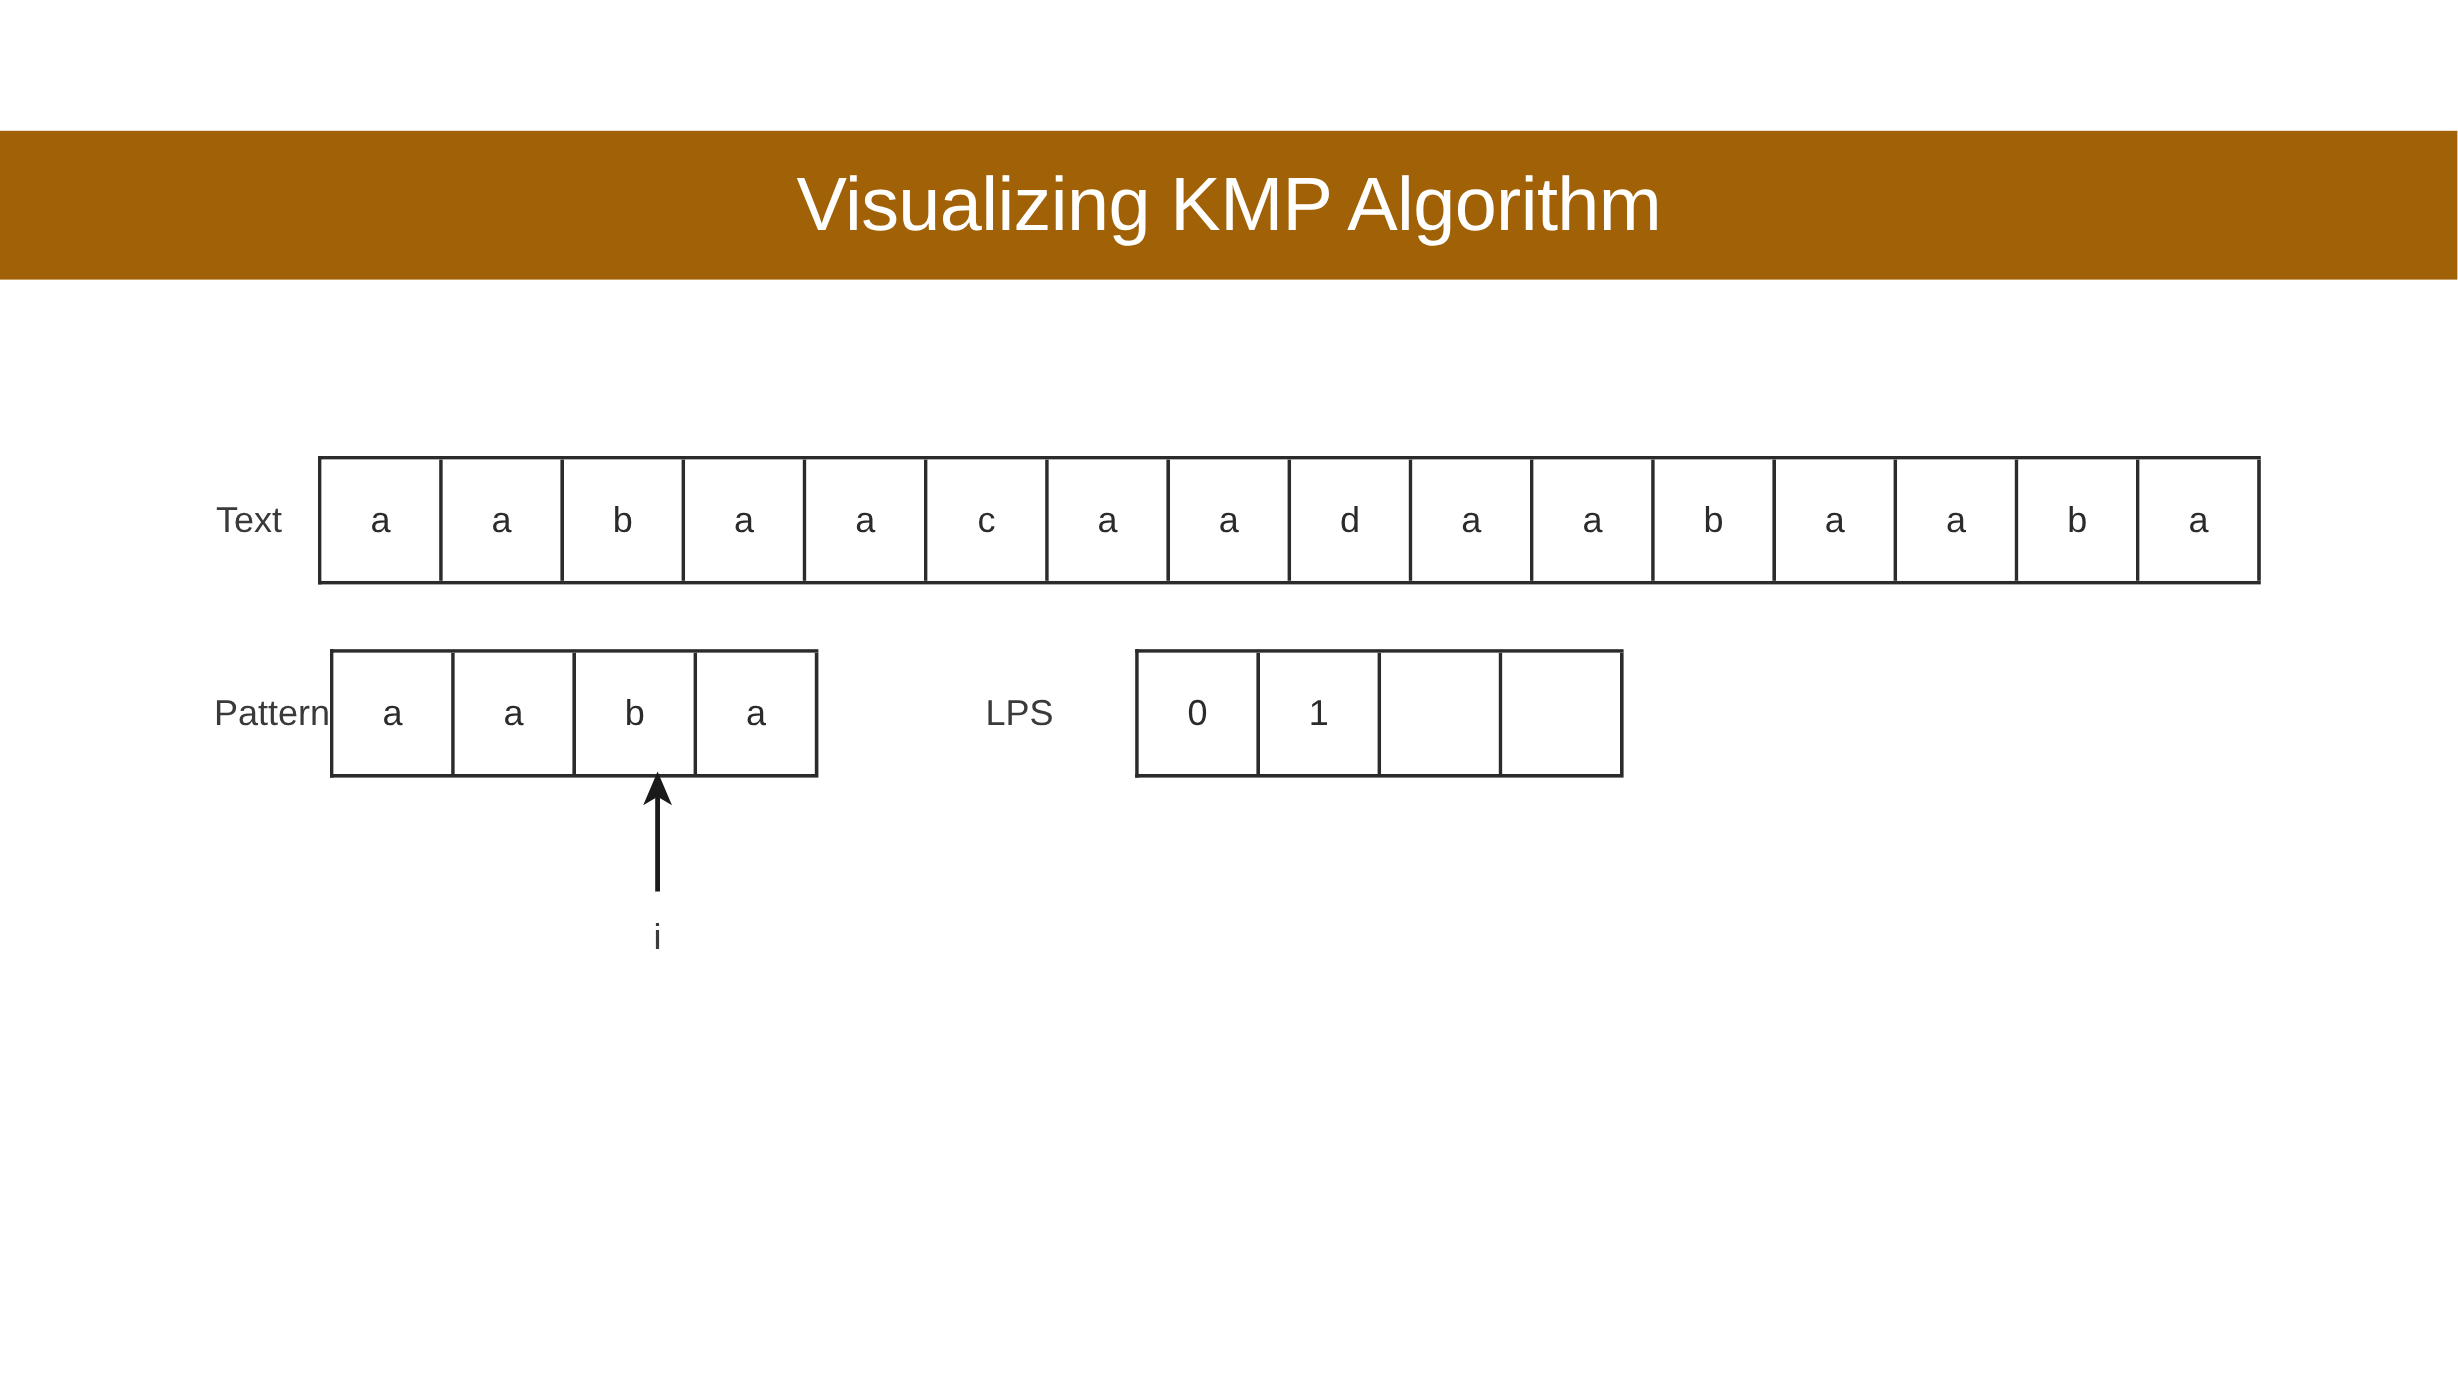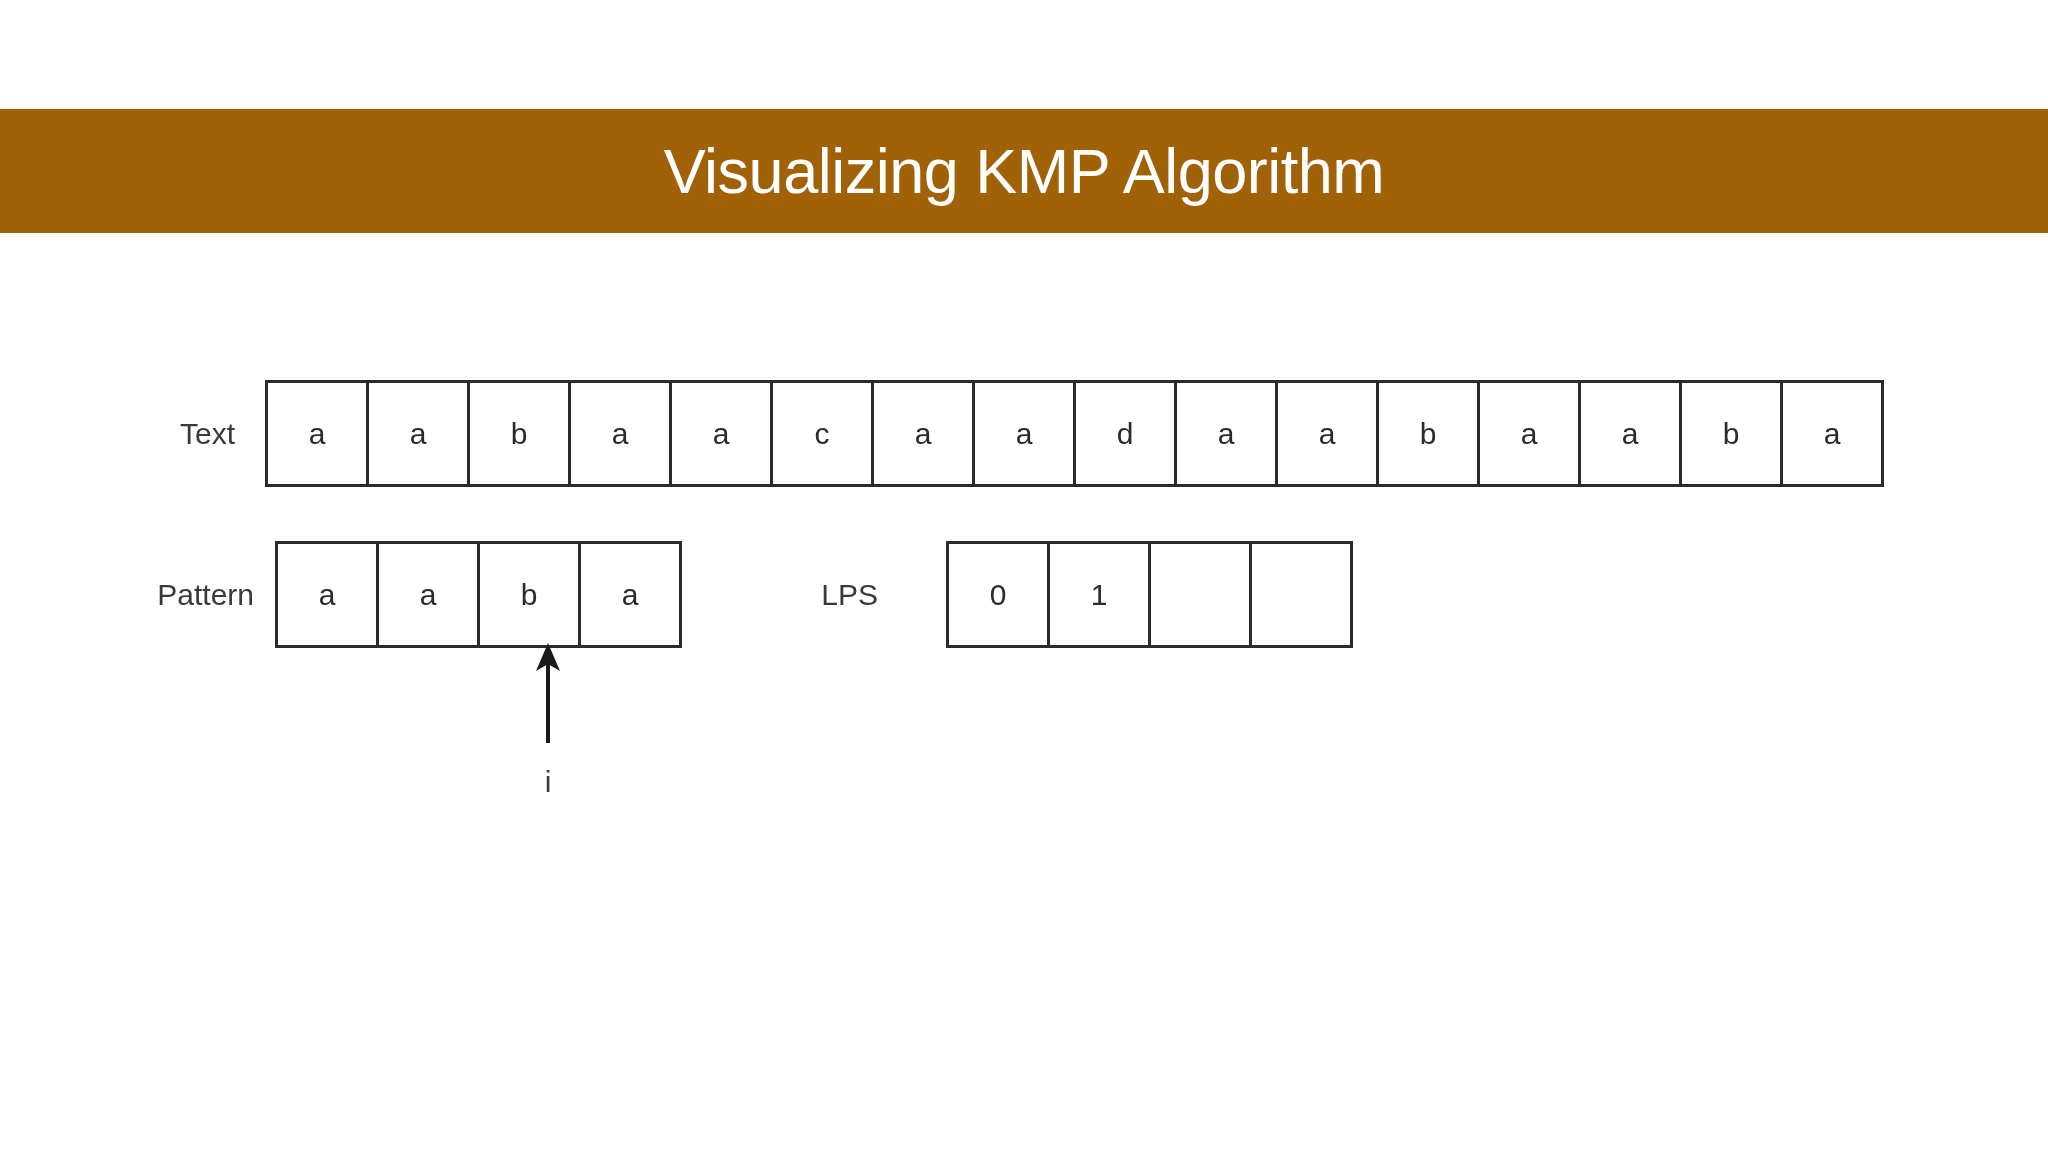--- a/index.html
+++ b/index.html
@@ -79,21 +79,21 @@
     background: #ffffff;
     line-height: 1;
   }
 
   
   #text-row    { left: 0;  top: 356px; margin-top: 24px; }
   #pattern-row { left: 0;  top: 541px; }
   #lps-row     { left: 0;  top: 541px; }
 
   #text-row .row-label    { width: 265px; padding-right: 30px; }
-  #pattern-row .row-label { width: 275px; padding-right: 21px; }
+  #pattern-row .row-label { width: 275px; }
   #lps-row .row-label     { width: 946px; padding-right: 68px; }
 
   
   .pointer {
     position: absolute;
     width: 90px;
     text-align: center;
   }
 
   .pointer svg { display: block; margin: 0 auto; }

